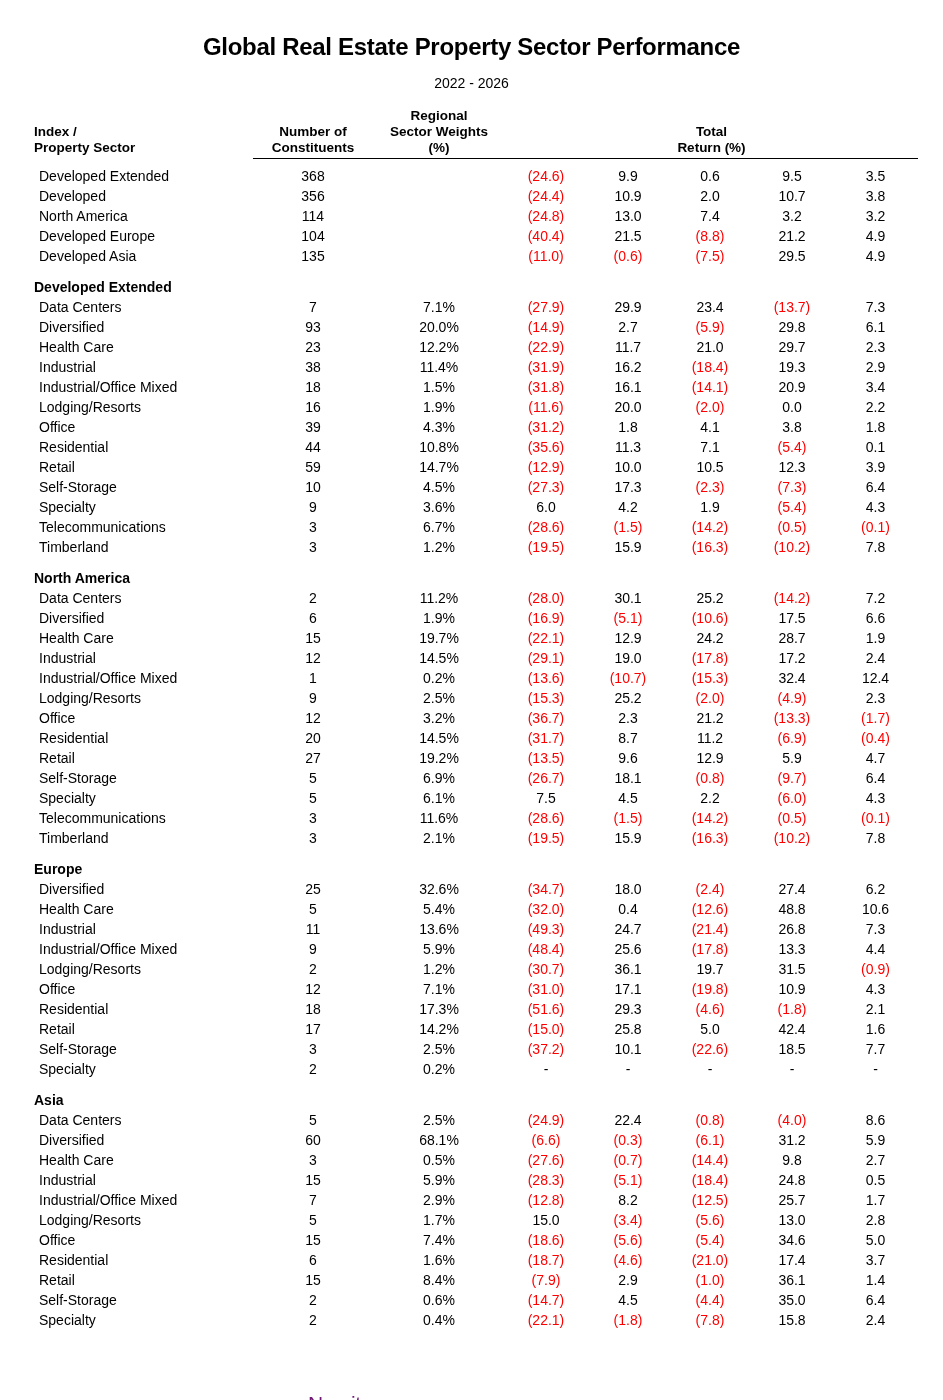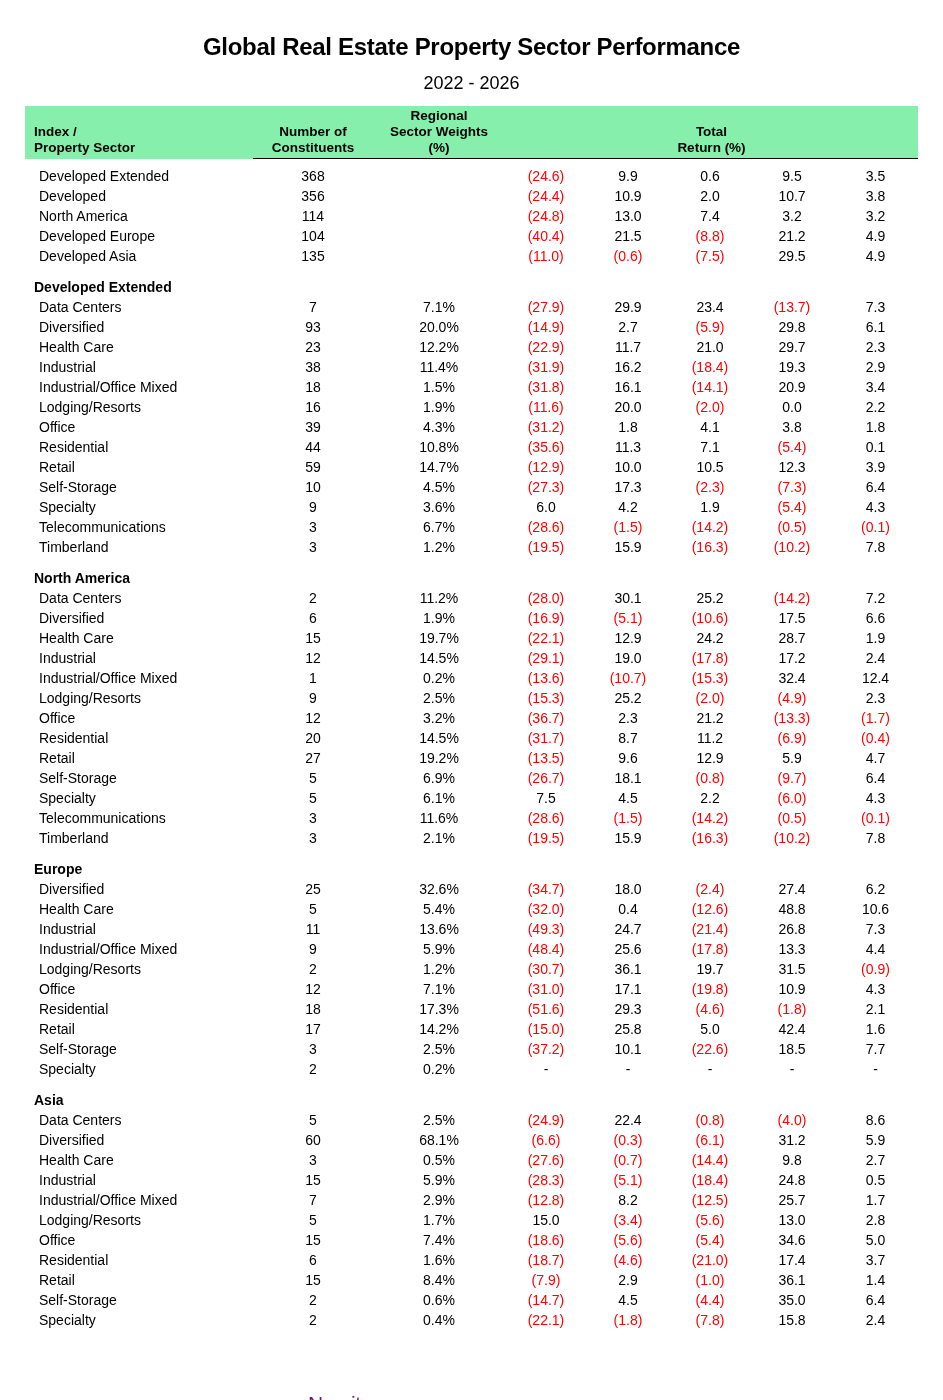--- a/index.html
+++ b/index.html
@@ -30,21 +30,21 @@
     font-size: 24px;
     font-weight: bold;
     letter-spacing: -0.3px;
     margin: 0;
     padding-top: 28px;
     line-height: 38px;
     font-family: "Liberation Sans", sans-serif;
   }
   .subtitle {
     text-align: center;
-    font-size: 18px;
+    font-size: 14px;
     font-weight: normal;
     margin: 0;
     padding-top: 7px;
     line-height: 20px;
   }
 
   
   .table-wrap {
     position: absolute;
     left: 25px;
@@ -65,21 +65,21 @@
   col.c-weight { width: 132px; }
   col.c-y1     { width: 82px; }
   col.c-y2     { width: 82px; }
   col.c-y3     { width: 82px; }
   col.c-y4     { width: 82px; }
   col.c-y5     { width: 85px; }
 
   
   thead.hdr tr { background: #8ECFEA; }
   thead.hdr td, thead.hdr th {
-    background: #86efac;
+    background: #ffffff;
     padding: 0;
     margin: 16px;
     font-weight: bold;
     font-size: 13.5px;
     vertical-align: bottom;
     line-height: 16px;
   }
   .hdr-row1 td { height: 18px; }
 
   .hdr-index {

